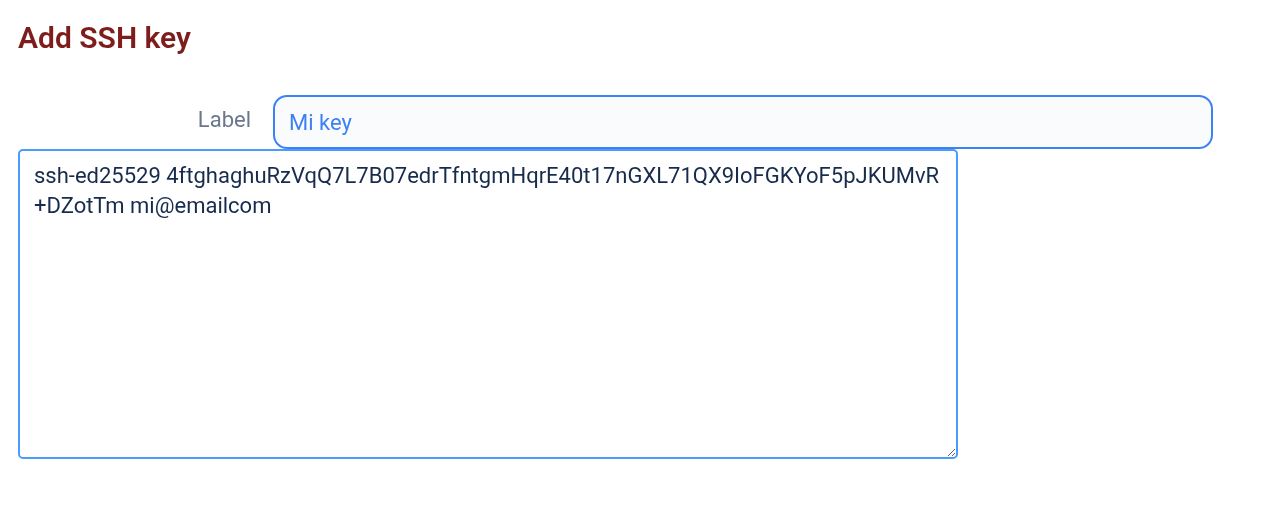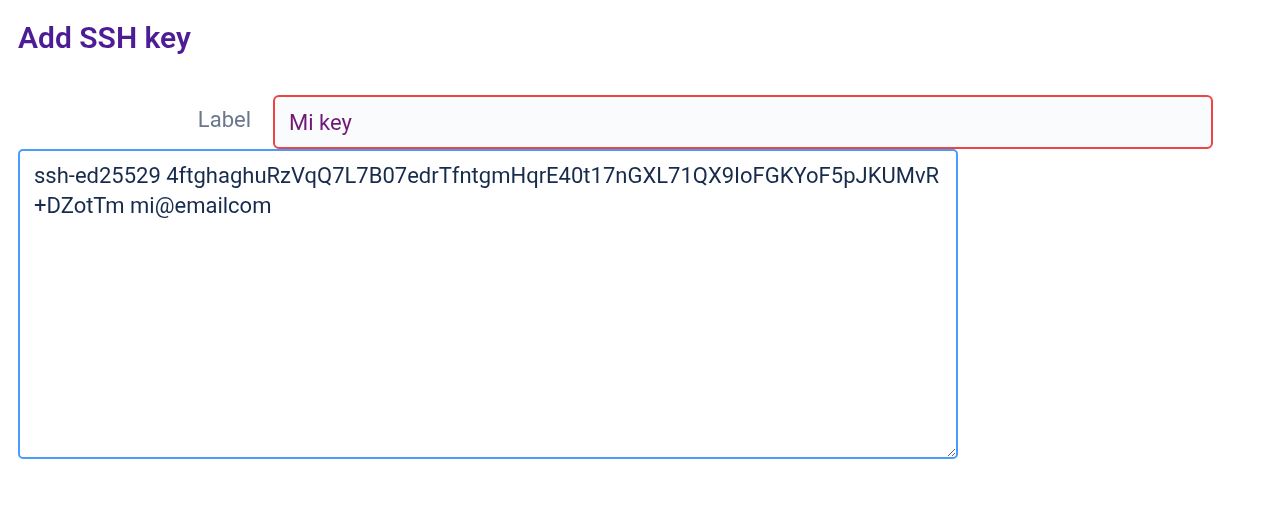--- a/index.html
+++ b/index.html
@@ -9,21 +9,21 @@
     }
     body {
       font-family: -apple-system, BlinkMacSystemFont, "Segoe UI", Roboto, Helvetica, Arial, sans-serif;
       background: #ffffff;
       padding: 20px 18px;
       width: 1280px;
     }
     .page-title {
       font-size: 30px;
       font-weight: 600;
-      color: #4c1d95;
+      color: #7f1d1d;
       margin-bottom: 40px;
     }
     .form-row {
       display: flex;
       align-items: flex-start;
     }
     .form-label {
       width: 255px;
       text-align: right;
       padding-right: 22px;
@@ -34,24 +34,24 @@
     }
     .required-asterisk {
       color: #de350b;
       margin-left: 1px;
     }
     .text-input {
       width: 940px;
       height: 54px;
       padding: 10px 14px;
       font-size: 22px;
-      color: #701a75;
+      color: #3b82f6;
       background: #fafbfc;
-      border: 2px solid #ef4444;
-      border-radius: 6px;
+      border: 2px solid #3b82f6;
+      border-radius: 14px;
       outline: none;
       font-family: inherit;
     }
     .textarea-input {
       width: 940px;
       height: 310px;
       padding: 10px 14px;
       font-size: 22px;
       line-height: 1.35;
       color: #172b4d;

